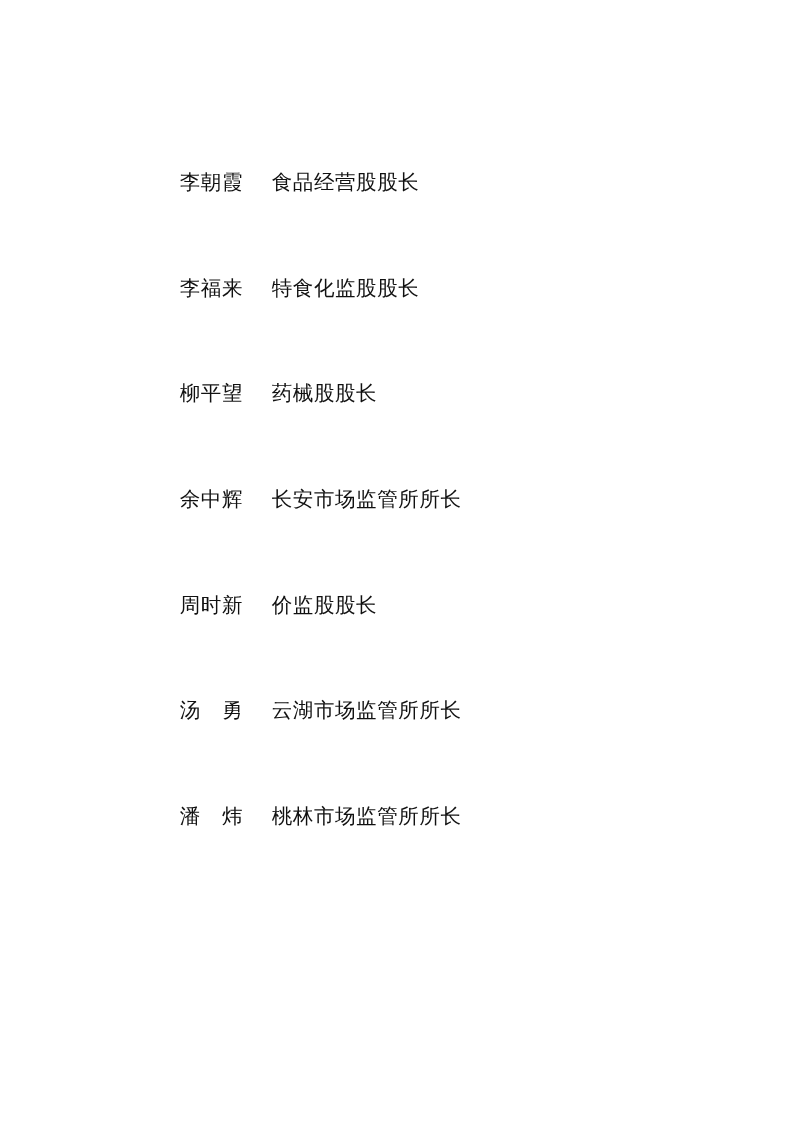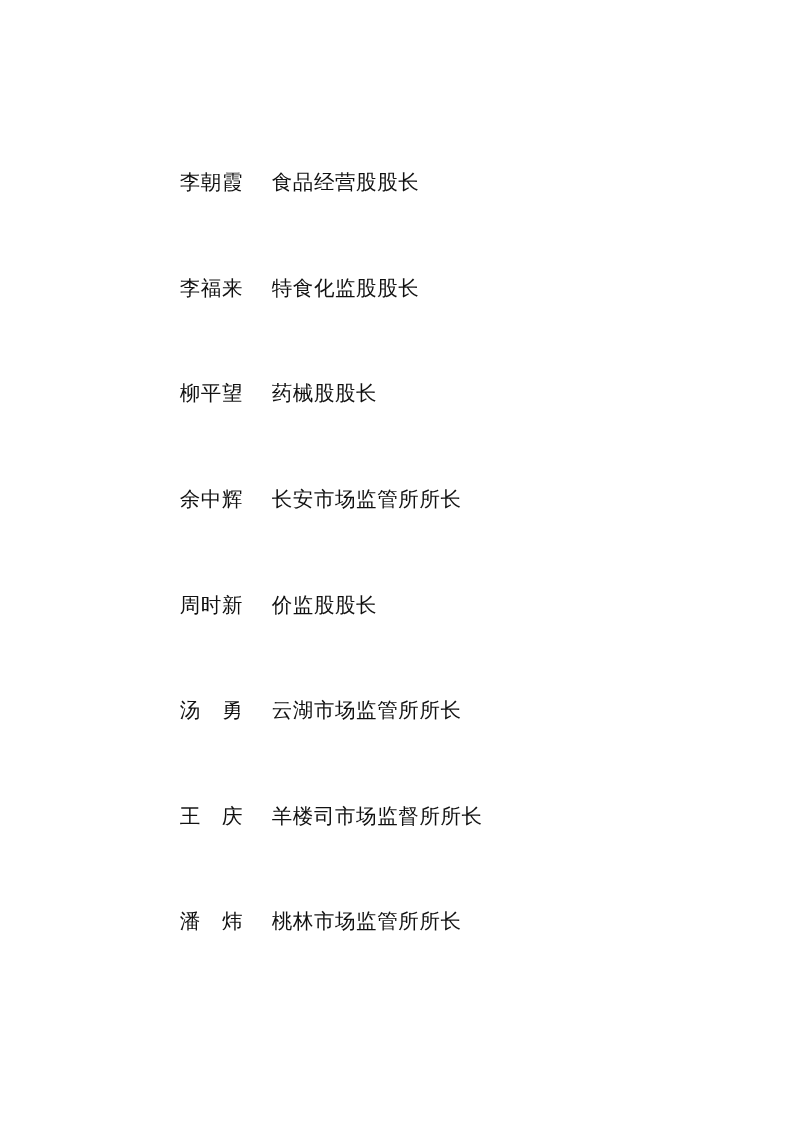--- a/index.html
+++ b/index.html
@@ -59,21 +59,18 @@
     <div class="roster-row">
       <span class="roster-name">余中辉</span><span class="roster-title">长安市场监管所所长</span>
     </div>
     <div class="roster-row">
       <span class="roster-name">周时新</span><span class="roster-title">价监股股长</span>
     </div>
     <div class="roster-row">
       <span class="roster-name">汤　勇</span><span class="roster-title">云湖市场监管所所长</span>
     </div>
     <div class="roster-row">
-      <span class="roster-name">王　庆</span><span class="roster-title">羊楼司市场监督所所长</span>
-    </div>
-    <div class="roster-row">
       <span class="roster-name">潘　炜</span><span class="roster-title">桃林市场监管所所长</span>
     </div>
 
   </div>
 
 </div>
 
 </body></html>

